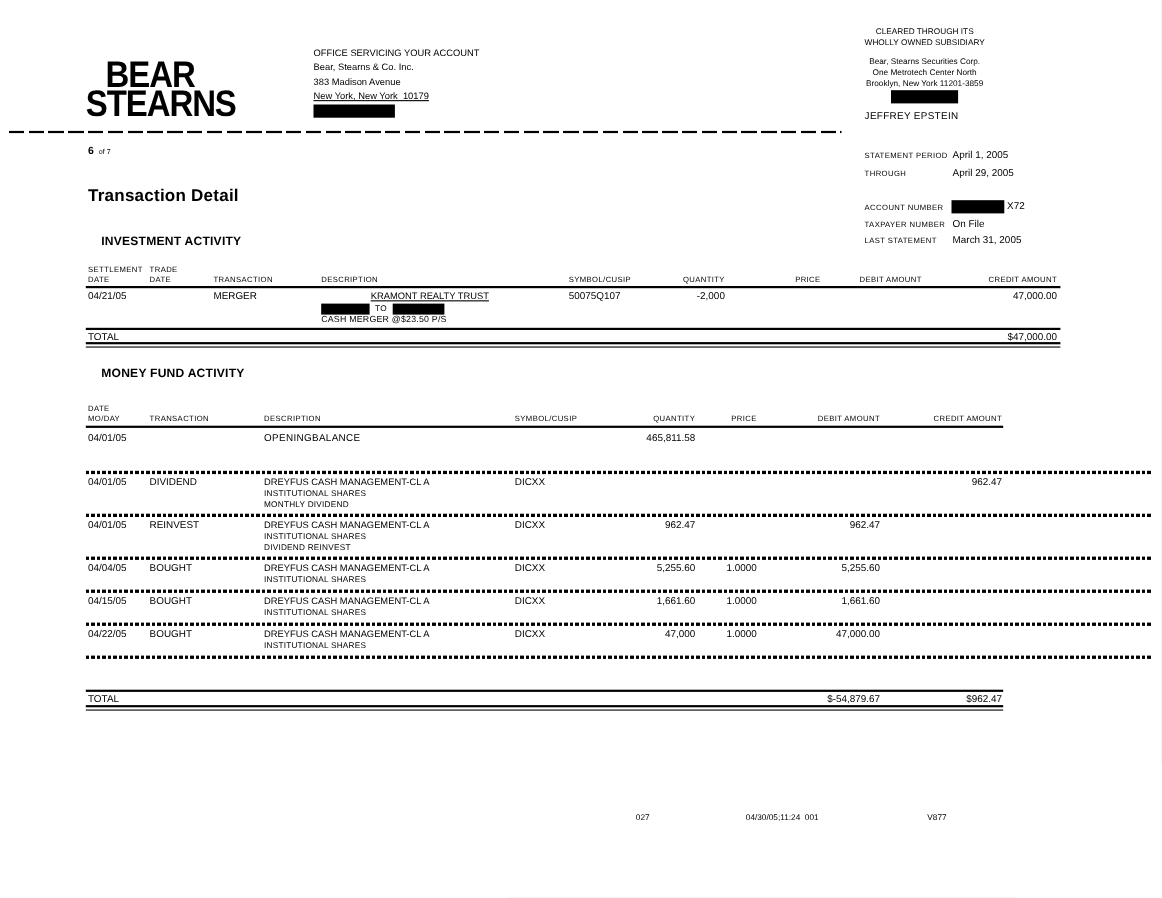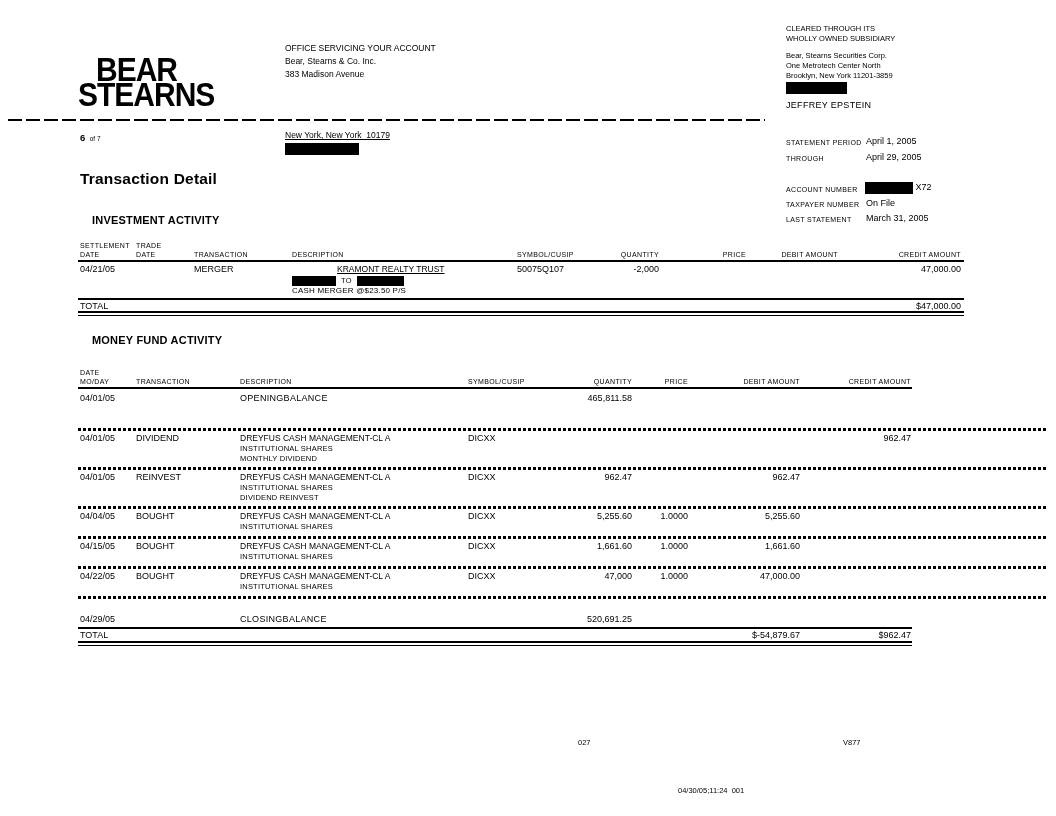--- a/index.html
+++ b/index.html
@@ -3,24 +3,24 @@
 <meta charset="utf-8">
 <style>
   html,body { margin:0; padding:0; background:#e8e8e8; }
   .page {
     position:relative; width:1056px; height:816px; margin:0 auto;
     background:#ffffff; color:#000;
     font-family:"Liberation Sans","DejaVu Sans",sans-serif;
     overflow:hidden;
   }
   .abs { position:absolute; white-space:nowrap; }
-  .pre { white-space:pre;margin-top:48px; }
+  .pre { white-space:pre; }
   .b { font-weight:bold; }
   .t7  { font-size:7px;  letter-spacing:.35px; line-height:9px; }
-  .t75 { font-size:7.5px; line-height:10px; }
+  .t75 { font-size:7.5px; line-height:10px;text-align:center; }
   .t85 { font-size:8.5px; line-height:13px; }
   .t9  { font-size:9px;  line-height:11px; }
   .sec { font-size:11px; font-weight:bold; letter-spacing:.2px;padding-left:12px; }
   .title { font-size:15.5px; font-weight:bold; letter-spacing:.2px; }
   .u { text-decoration:underline; }
   .r { text-align:right; }
   .redact { background:#000; display:inline-block; vertical-align:middle; }
   .rule { position:absolute; background:#000; }
   .dashrule {
     position:absolute; height:2px;
@@ -229,25 +229,20 @@
       <div class="descsub">INSTITUTIONAL SHARES</div>
     </div>
     <div class="cell t9" style="left:390px;">DICXX</div>
     <div class="cell t9 r" style="right:280px;">47,000</div>
     <div class="cell t9 r" style="right:224px;">1.0000</div>
     <div class="cell t9 r" style="right:112px;">47,000.00</div>
   </div>
 
   <div class="dotted" style="top:596px;"></div>
 
-  <div class="abs" style="left:78px; top:614px; width:834px; height:12px;">
-    <div class="cell t9" style="left:2px;">04/29/05</div>
-    <div class="cell t9" style="left:162px; letter-spacing:.3px;">CLOSINGBALANCE</div>
-    <div class="cell t9 r" style="right:280px;">520,691.25</div>
-  </div>
 
   <div class="rule" style="left:78px; top:627px; width:834px; height:2px;"></div>
   <div class="abs t9" style="left:80px; top:630px;">TOTAL</div>
   <div class="abs t9 r" style="right:256px; top:630px;">$-54,879.67</div>
   <div class="abs t9 r" style="right:145px; top:630px;">$962.47</div>
   <div class="rule" style="left:78px; top:641px; width:834px; height:2px;"></div>
   <div class="rule" style="left:78px; top:645px; width:834px; height:1px;"></div>
 
   <div class="abs t75" style="left:578px; top:738px;">027</div>
   <div class="abs t75 pre" style="left:678px; top:738px;">04/30/05;11:24  001</div>

